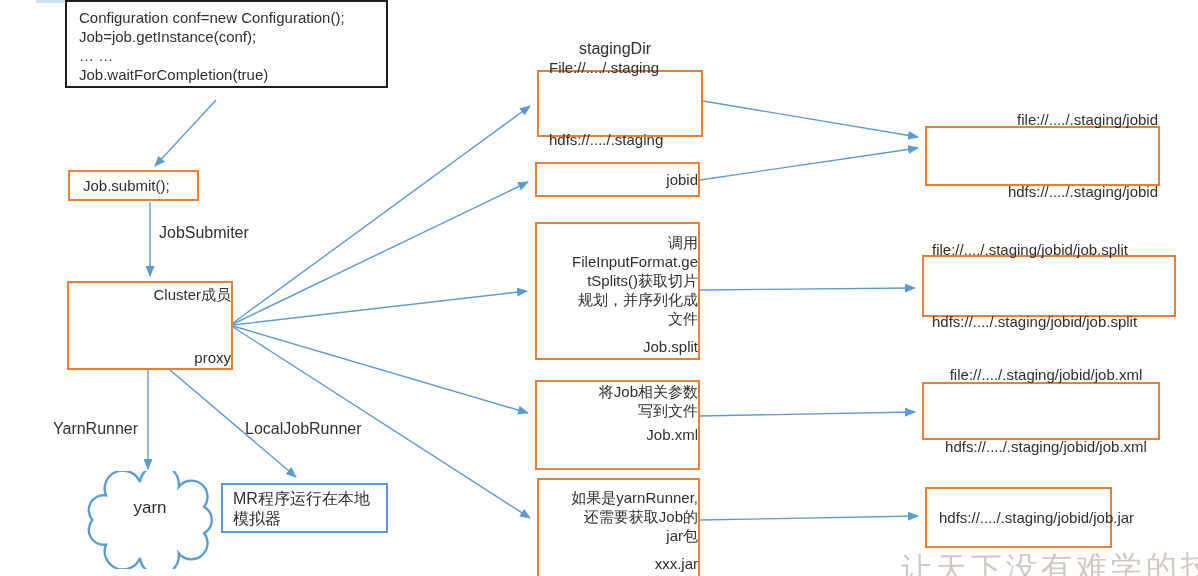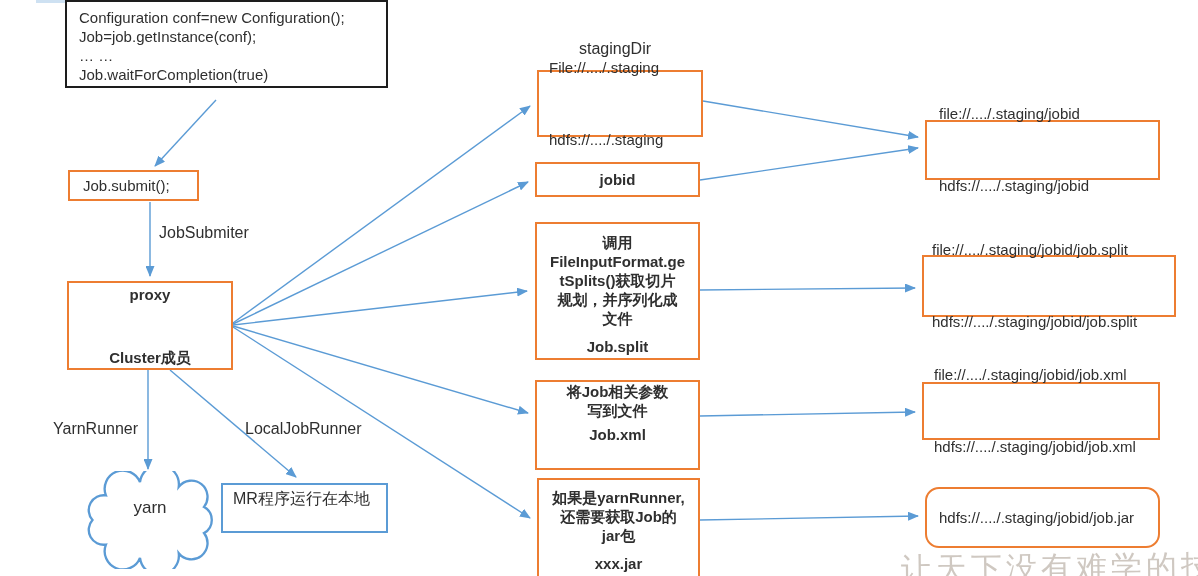--- a/index.html
+++ b/index.html
@@ -12,21 +12,21 @@
     width:1198px;height:576px;overflow:hidden;background:#ffffff;
     font-family:"Liberation Sans","DejaVu Sans",sans-serif;color:var(--ink);
   }
   .stage{position:relative;width:1198px;height:576px;overflow:hidden;}
   .overlay{position:absolute;left:0;top:0;width:1198px;height:576px;pointer-events:none;}
   .box{position:absolute;background:#fff;box-sizing:border-box;font-size:15px;line-height:19px;}
   .b-black{border:2px solid #1d1d1d;}
   .b-orange{border:2px solid var(--orange);gap:44px;}
   .b-blue{border:2px solid var(--blue);}
   .pad{padding:6px 12px;}
-  .center{text-align:center;font-weight:bold;}
+  .center{text-align:right;}
   .vcenter{display:flex;flex-direction:column;justify-content:center;}
   .lbl{position:absolute;font-size:16px;white-space:nowrap;}
   .pathline{line-height:28px;}
   .gap-top{margin-top:9px;}
   .code-line{white-space:nowrap;}
   .cloud-text{
     position:absolute;left:88px;top:498px;width:124px;text-align:center;
     font-size:17px;color:var(--ink);
   }
   .watermark{
@@ -75,22 +75,22 @@
     <div class="code-line">Job.waitForCompletion(true)</div>
   </div>
 
   <div class="box b-orange vcenter" style="left:68px;top:170px;width:131px;height:31px;padding-left:13px;">
     <div>Job.submit();</div>
   </div>
 
   <div class="lbl" style="left:159px;top:224px;">JobSubmiter</div>
 
   <div class="box b-orange vcenter center" style="left:67px;top:281px;width:166px;height:89px;">
+    <div>Cluster成员</div>
     <div>proxy</div>
-    <div>Cluster成员</div>
   </div>
 
   <div class="lbl" style="left:53px;top:420px;">YarnRunner</div>
   <div class="lbl" style="left:245px;top:420px;">LocalJobRunner</div>
 
   <svg style="position:absolute;left:86px;top:471px;" width="128" height="98" viewBox="0 0 120 92">
     <path d="M 6 46
              A 14 14 0 0 1 18.6 22.9
              A 14 14 0 0 1 50.6 10.5
              A 14 14 0 0 1 87 14.8
@@ -98,20 +98,21 @@
              A 14 14 0 0 1 110.7 58.3
              A 14 14 0 0 1 87 77.2
              A 14 14 0 0 1 50.6 81.5
              A 14 14 0 0 1 18.6 69.1
              A 14 14 0 0 1 6 46 Z" fill="#ffffff" stroke="#5B9BD5" stroke-width="2.2"></path>
   </svg>
   <div class="cloud-text">yarn</div>
 
   <div class="box b-blue" style="left:221px;top:483px;width:167px;height:50px;padding:4px 10px;font-size:16px;line-height:20px;">
     <div>MR程序运行在本地</div>
+    <div>模拟器</div>
   </div>
 
   <div class="lbl" style="left:579px;top:40px;">stagingDir</div>
 
   <div class="box b-orange vcenter" style="left:537px;top:70px;width:166px;height:67px;padding-left:10px;">
     <div class="pathline">File://..../.staging</div>
     <div class="pathline">hdfs://..../.staging</div>
   </div>
 
   <div class="box b-orange vcenter center" style="left:535px;top:162px;width:165px;height:35px;">
@@ -133,34 +134,34 @@
     <div class="gap-top" style="margin-top:5px;">Job.xml</div>
   </div>
 
   <div class="box b-orange center" style="left:537px;top:478px;width:163px;height:104px;padding-top:8px;">
     <div>如果是yarnRunner,</div>
     <div>还需要获取Job的</div>
     <div>jar包</div>
     <div class="gap-top">xxx.jar</div>
   </div>
 
-  <div class="box b-orange vcenter" style="left:925px;top:120px;width:235px;height:60px;padding-left:12px;">
+  <div class="box b-orange vcenter" style="left:925px;top:126px;width:235px;height:60px;padding-left:12px;text-align:right;">
     <div class="pathline">file://..../.staging/jobid</div>
     <div class="pathline">hdfs://..../.staging/jobid</div>
   </div>
 
   <div class="box b-orange vcenter" style="left:922px;top:255px;width:254px;height:62px;padding-left:8px;">
     <div class="pathline">file://..../.staging/jobid/job.split</div>
     <div class="pathline">hdfs://..../.staging/jobid/job.split</div>
   </div>
 
-  <div class="box b-orange vcenter" style="left:922px;top:382px;width:238px;height:58px;padding-left:10px;">
+  <div class="box b-orange vcenter" style="left:922px;top:382px;width:238px;height:58px;padding-left:10px;text-align:center;">
     <div class="pathline">file://..../.staging/jobid/job.xml</div>
     <div class="pathline">hdfs://..../.staging/jobid/job.xml</div>
   </div>
 
-  <div class="box b-orange vcenter" style="left:925px;top:487px;width:235px;height:61px;padding-left:12px;border-radius:14px;">
+  <div class="box b-orange vcenter" style="left:925px;top:487px;width:187px;height:61px;padding-left:12px;">
     <div class="pathline">hdfs://..../.staging/jobid/job.jar</div>
   </div>
 
   <div class="watermark">让天下没有难学的技术</div>
 
 </div>
 
 </body></html>

